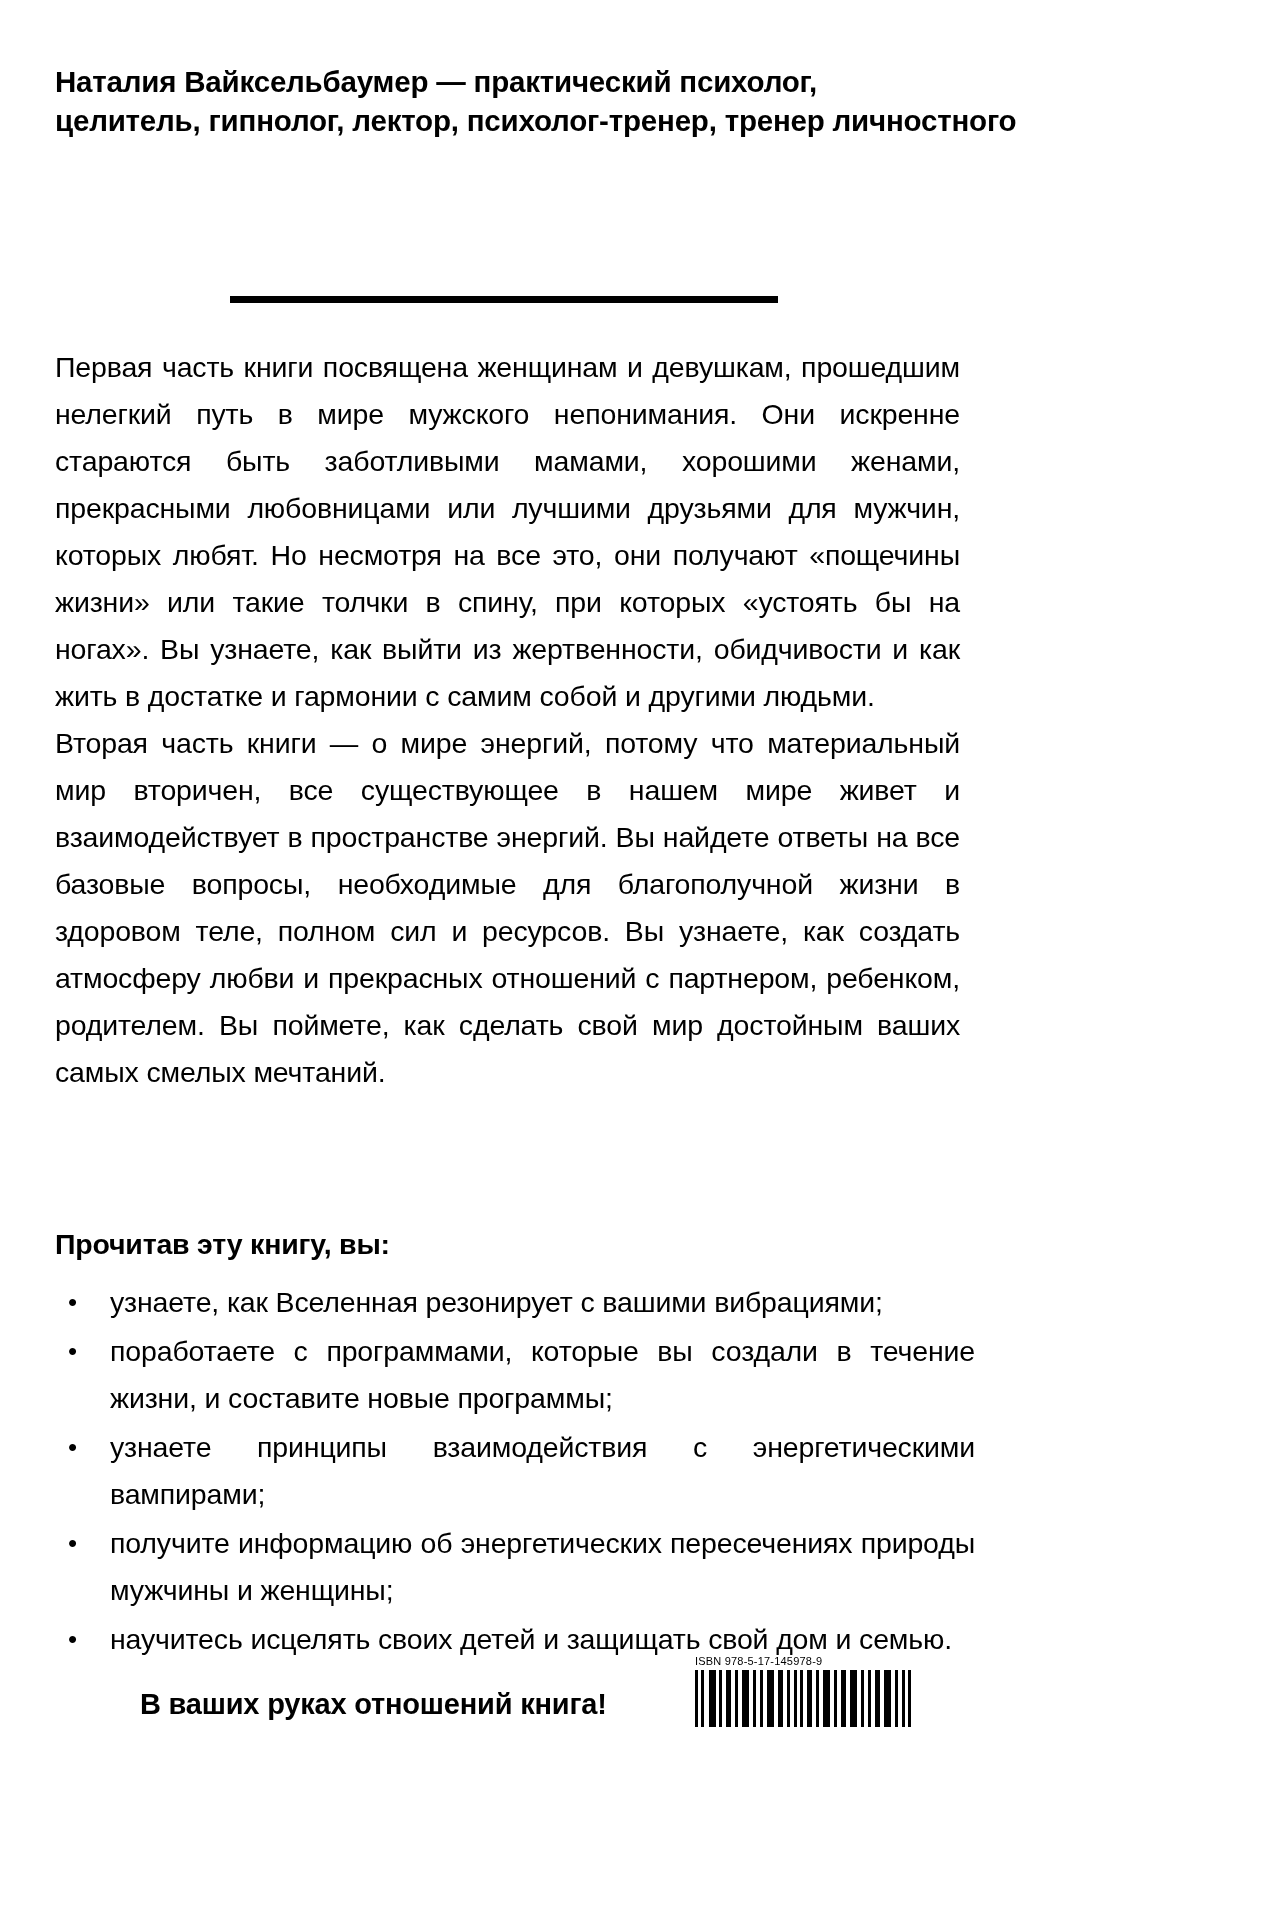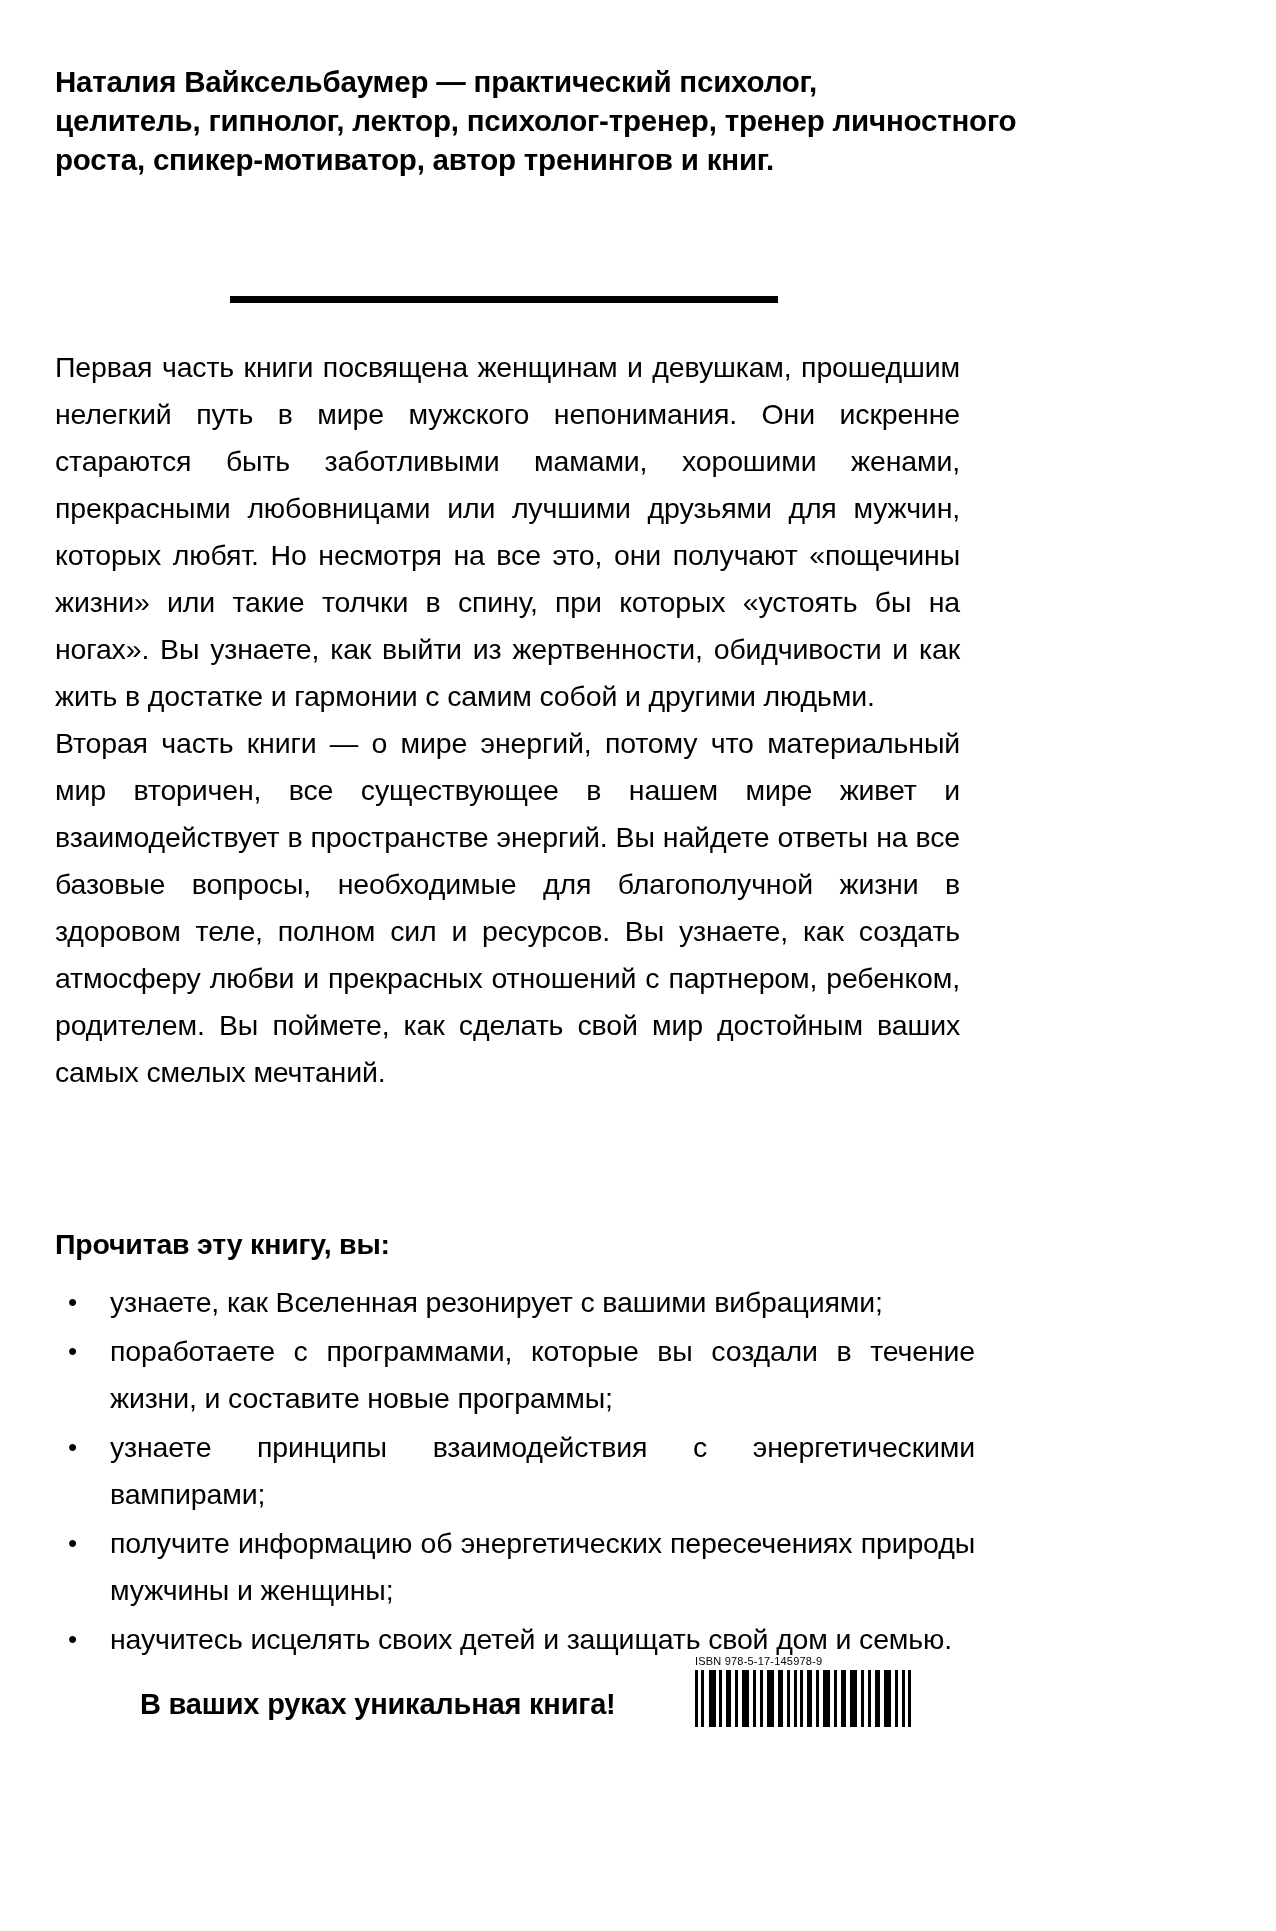--- a/index.html
+++ b/index.html
@@ -175,21 +175,20 @@
 </style>
 </head>
 <body>
 
 <div id="page">
   <div class="content">
 
     <div class="author-block">
       <div class="author-line">Наталия Вайксельбаумер — практический психолог,</div>
       <div class="author-line">целитель, гипнолог, лектор, психолог-тренер, тренер личностного</div>
-      <div class="author-line">роста, спикер-мотиватор, автор тренингов и книг.</div>
     </div>
 
     <div class="divider"></div>
 
     <div class="body-block">
       <p class="para">Первая часть книги посвящена женщинам и девушкам, прошедшим нелегкий путь в мире мужского непонимания. Они искренне стараются быть заботливыми мамами, хорошими женами, прекрасными любовницами или лучшими друзьями для мужчин, которых любят. Но несмотря на все это, они получают «пощечины жизни» или такие толчки в спину, при которых «устоять бы на ногах». Вы узнаете, как выйти из жертвенности, обидчивости и как жить в достатке и гармонии с самим собой и другими людьми.</p>
       <p class="para">Вторая часть книги — о мире энергий, потому что материальный мир вторичен, все существующее в нашем мире живет и взаимодействует в пространстве энергий. Вы найдете ответы на все базовые вопросы, необходимые для благополучной жизни в здоровом теле, полном сил и ресурсов. Вы узнаете, как создать атмосферу любви и прекрасных отношений с партнером, ребенком, родителем. Вы поймете, как сделать свой мир достойным ваших самых смелых мечтаний.</p>
     </div>
 
     <div class="list-section">
@@ -212,21 +211,21 @@
           <span class="li-text">получите информацию об энергетических пересечениях природы мужчины и женщины;</span>
         </li>
         <li>
           <span class="bullet-dot">•</span>
           <span class="li-text">научитесь исцелять своих детей и защищать свой дом и семью.</span>
         </li>
       </ul>
     </div>
 
     <div class="closing">
-      <div class="closing-line l1">В ваших руках уникальная книга!</div>
+      <div class="closing-line l1">В ваших руках отношений книга!</div>
       <div class="closing-line l2">Это инструмент в достижении всех</div>
       <div class="closing-line l3">ваших целей.</div>
     </div>
 
     <div class="barcode-area">
       <div class="isbn-text">ISBN 978-5-17-145978-9</div>
       <div class="barcode-bars">
         <span style="left:0px;width:3px;"></span>
         <span style="left:6px;width:3px;"></span>
         <span class="short" style="left:14px;width:7px;"></span>

